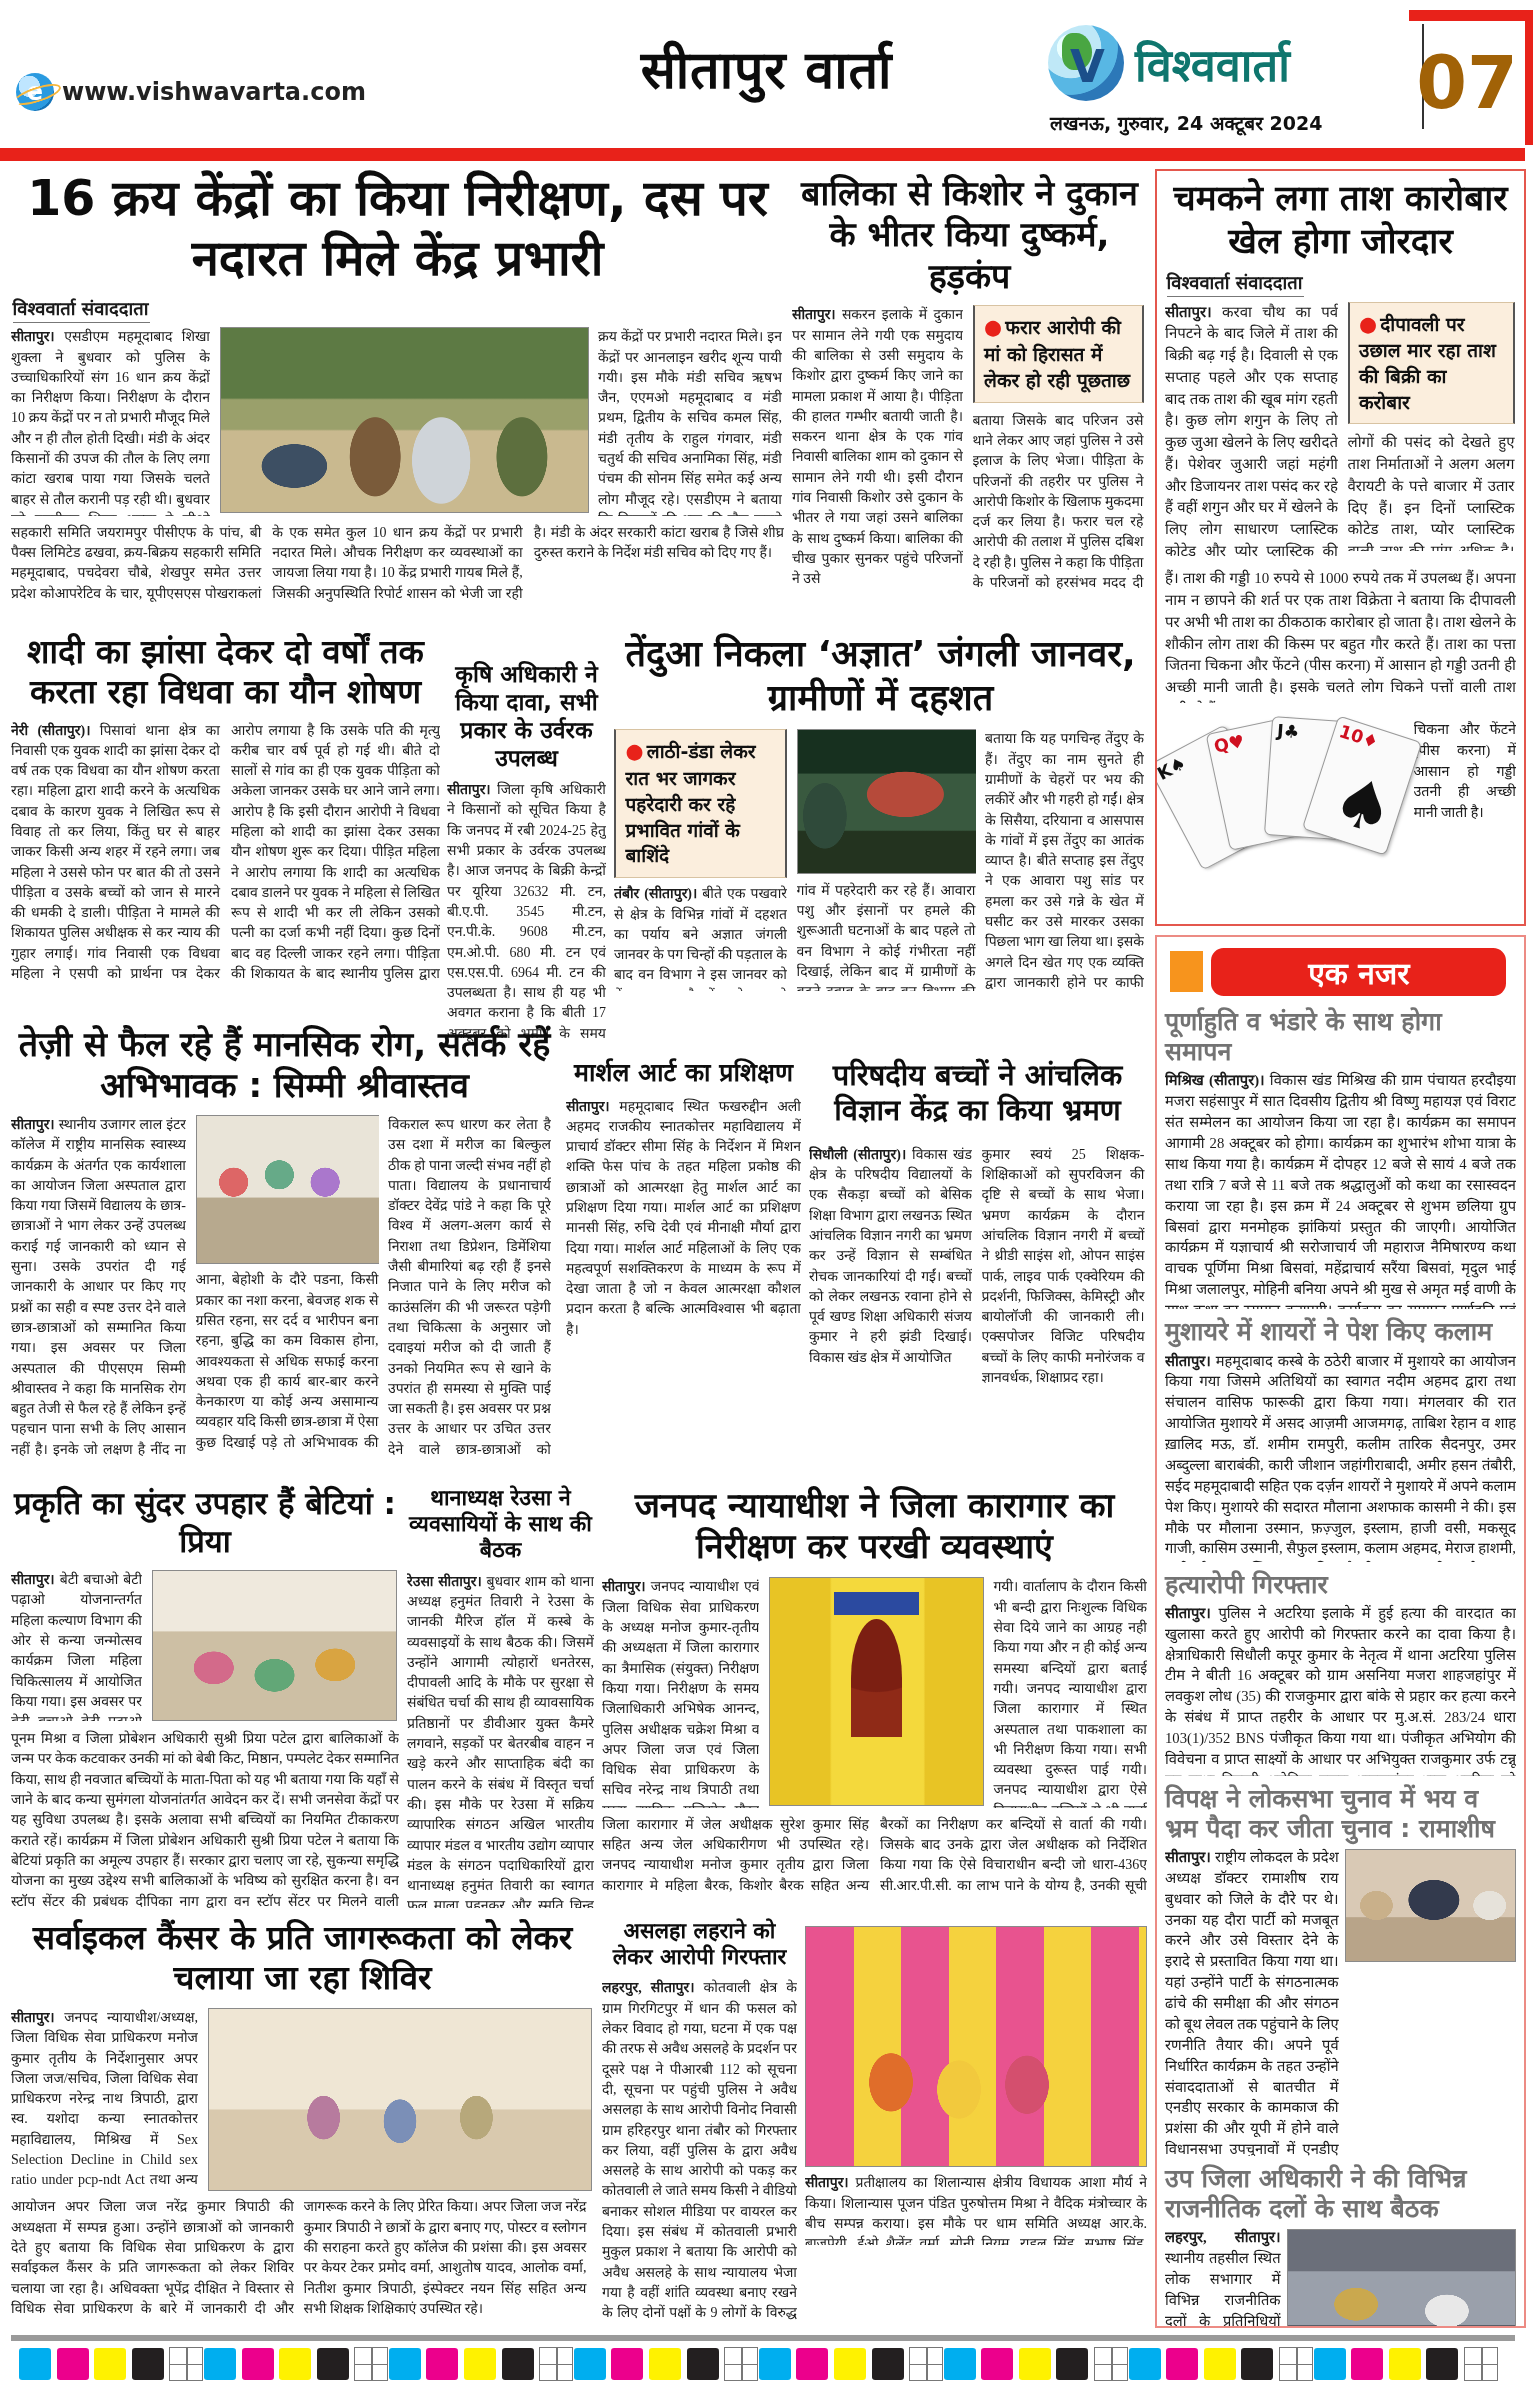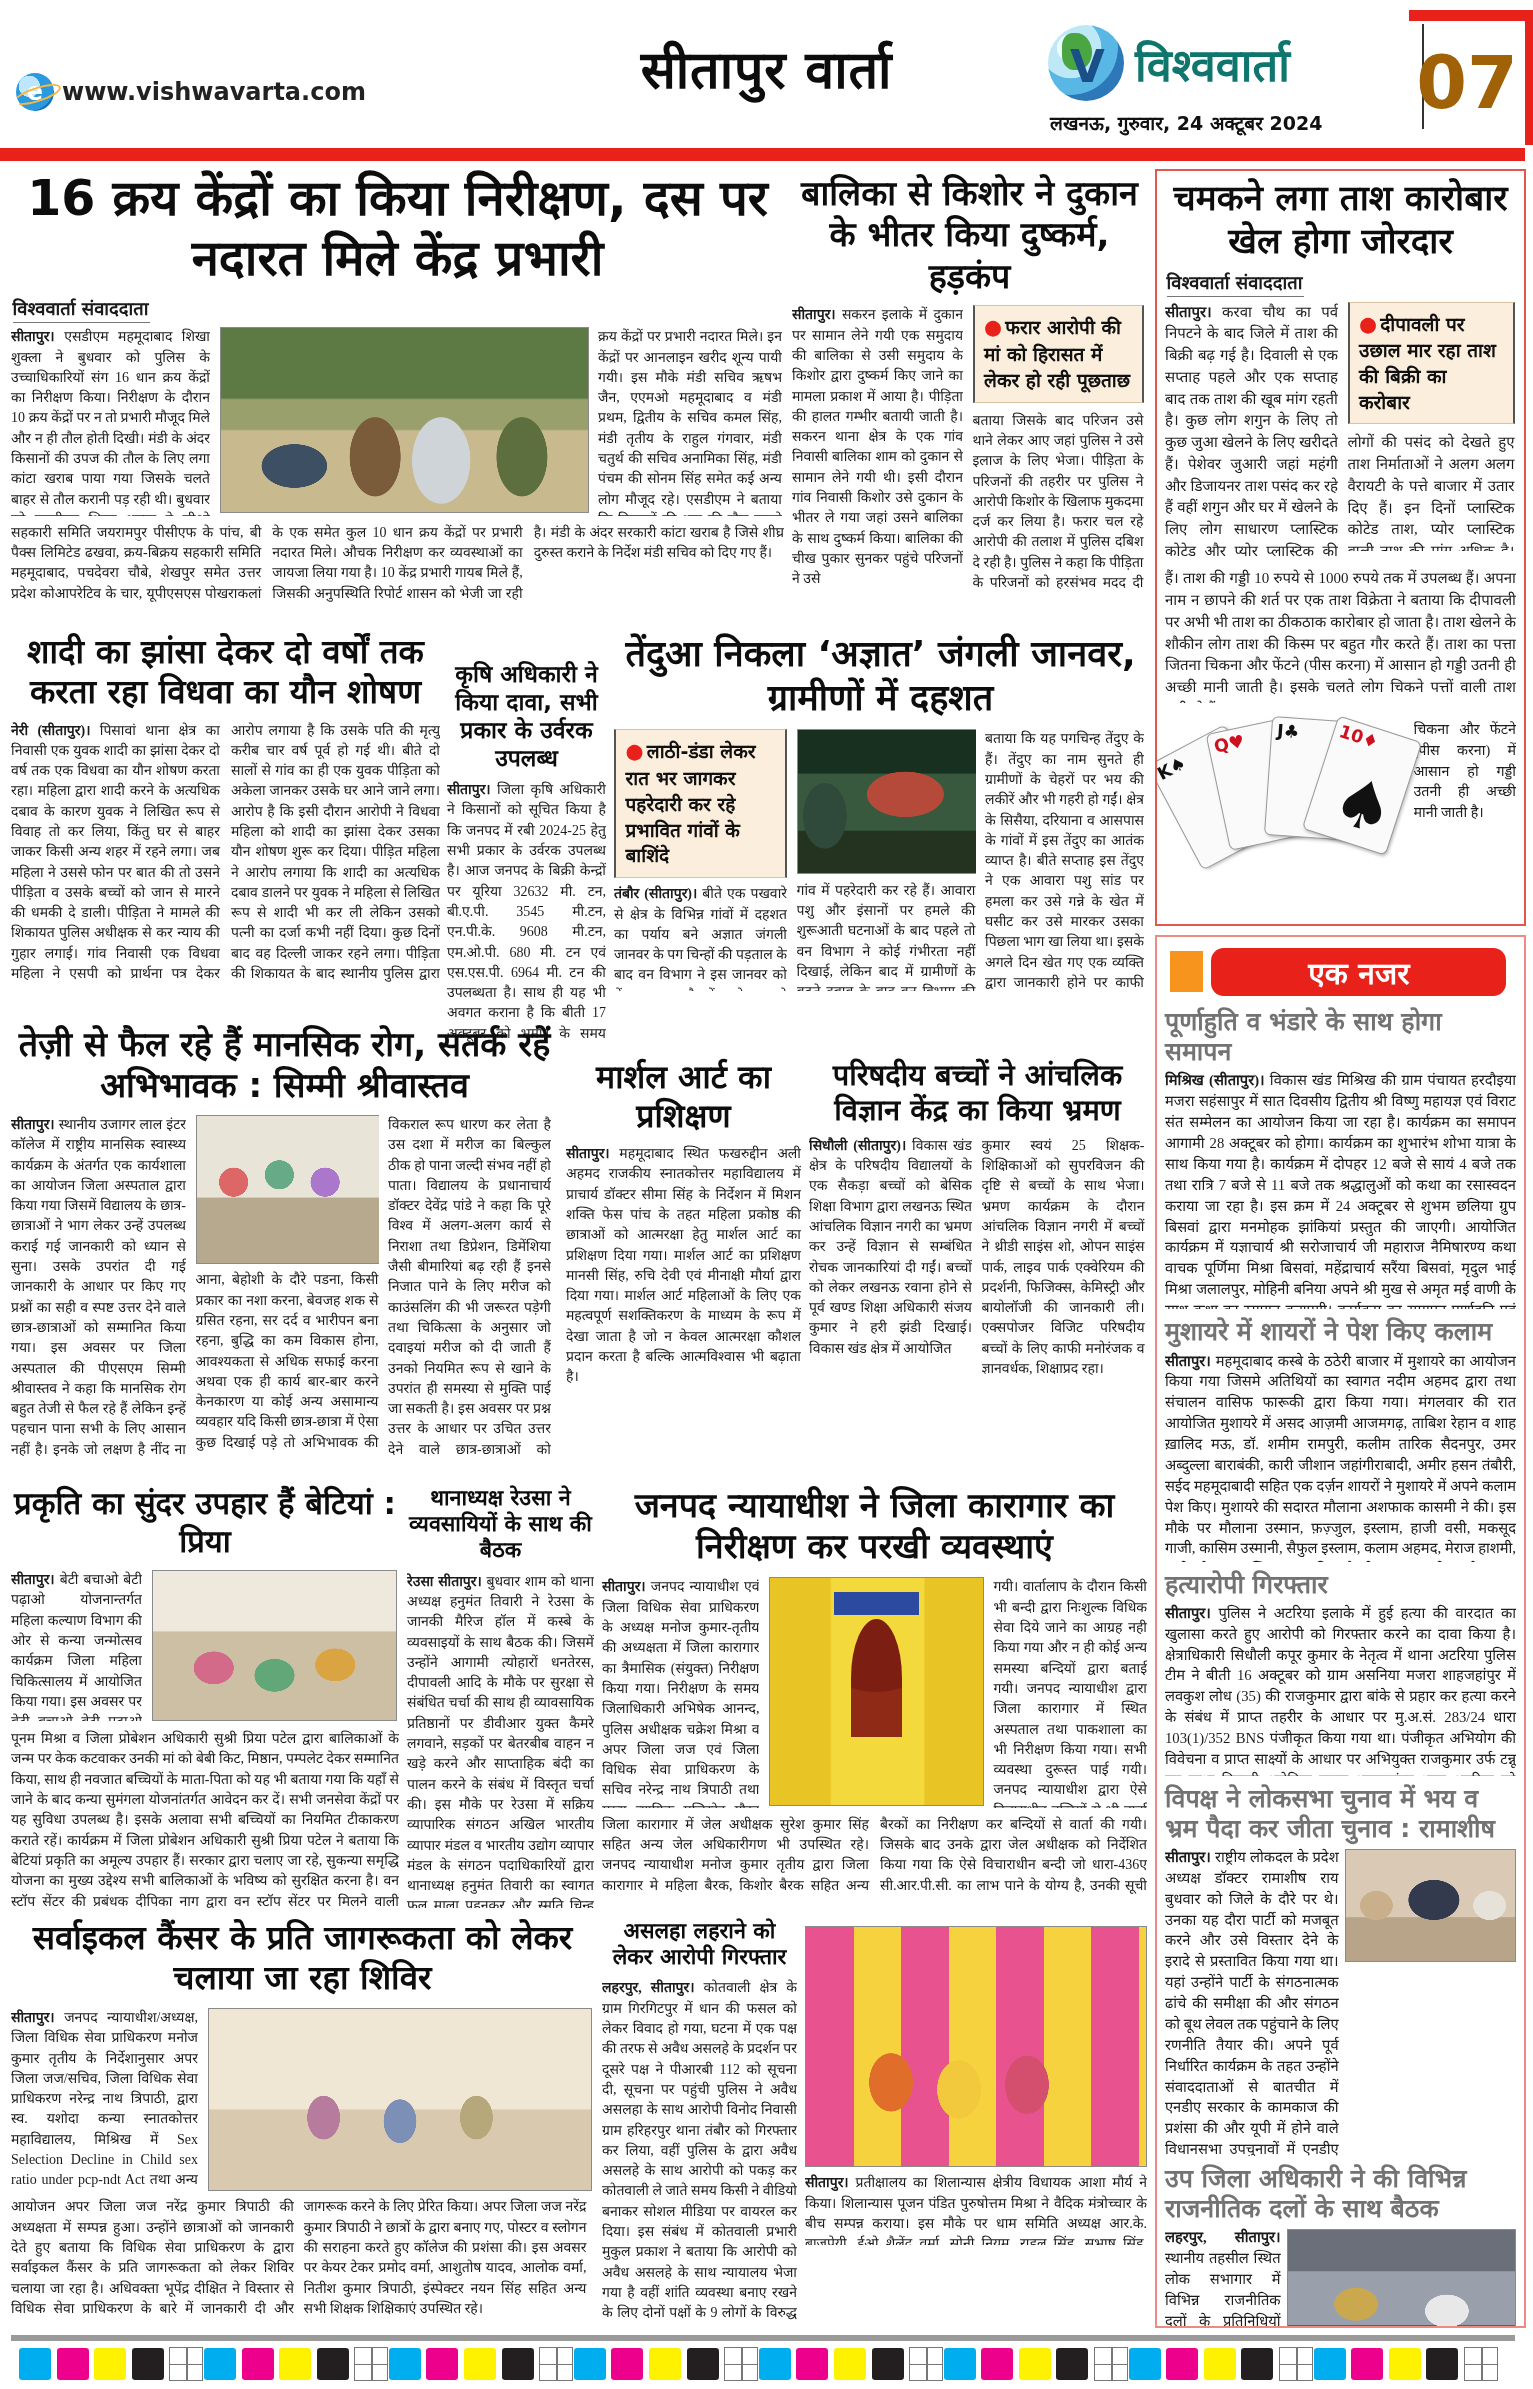--- a/index.html
+++ b/index.html
@@ -219,27 +219,27 @@
       <div class="col body" style="width:175px"><span class="dl">सीतापुर। </span><span>स्थानीय उजागर लाल इंटर कॉलेज में राष्ट्रीय मानसिक स्वास्थ्य कार्यक्रम के अंतर्गत एक कार्यशाला का आयोजन जिला अस्पताल द्वारा किया गया जिसमें विद्यालय के छात्र-छात्राओं ने भाग लेकर उन्हें उपलब्ध कराई गई जानकारी को ध्यान से सुना। उसके उपरांत दी गई जानकारी के आधार पर किए गए प्रश्नों का सही व स्पष्ट उत्तर देने वाले छात्र-छात्राओं को सम्मानित किया गया। इस अवसर पर जिला अस्पताल की पीएसएम सिम्मी श्रीवास्तव ने कहा कि मानसिक रोग बहुत तेजी से फैल रहे हैं लेकिन इन्हें पहचान पाना सभी के लिए आसान नहीं है। इनके जो लक्षण है नींद ना आना या देर से नींद आना, उदास या मासूम रहना चिंता, घबराहट, उलझन आदि रहना, किसी कार्य में मन ना लगना, आत्महत्या का विचार करना, गुस्सा बहुत अधिक</span></div>
       <div class="col" style="width:183px">
         <div class="photo ph-group" style="width:183px;height:147px"></div>
         <div class="body" style="margin-top:6.4px;height:183px">आना, बेहोशी के दौरे पडना, किसी प्रकार का नशा करना, बेवजह शक से ग्रसित रहना, सर दर्द व भारीपन बना रहना, बुद्धि का कम विकास होना, आवश्यकता से अधिक सफाई करना अथवा एक ही कार्य बार-बार करने केनकारण या कोई अन्य असामान्य व्यवहार यदि किसी छात्र-छात्रा में ऐसा कुछ दिखाई पड़े तो अभिभावक की जिम्मेदारी है कि उसे जाकर के मानसिक चिकित्सक को दिखाएं। उसी के माध्यम से इसका समाधान संभव है अन्यथा यह जब</div>
       </div>
       <div class="col body" style="width:163px">विकराल रूप धारण कर लेता है उस दशा में मरीज का बिल्कुल ठीक हो पाना जल्दी संभव नहीं हो पाता। विद्यालय के प्रधानाचार्य डॉक्टर देवेंद्र पांडे ने कहा कि पूरे विश्व में अलग-अलग कार्य से निराशा तथा डिप्रेशन, डिमेंशिया जैसी बीमारियां बढ़ रही हैं इनसे निजात पाने के लिए मरीज को काउंसलिंग की भी जरूरत पड़ेगी तथा चिकित्सा के अनुसार जो दवाइयां मरीज को दी जाती हैं उनको नियमित रूप से खाने के उपरांत ही समस्या से मुक्ति पाई जा सकती है। इस अवसर पर प्रश्न उत्तर के आधार पर उचित उत्तर देने वाले छात्र-छात्राओं को सम्मानित किया गया। मौके पर परीक्षा प्रभारी अमित त्रिपाठी, प्रवक्ता संदीप शुक्ला, डॉक्टर कामना शुक्ला, विश्वनाथ यादव, जगदीश यादव सहित शिक्षक व छात्र-छात्राएं मौजूद थे।</div>
     </div>
   </section>
 
   <section class="art" style="left:566px;top:1058px;width:235px;height:413px">
-    <h1 class="hl" style="font-size:32px">मार्शल आर्ट का प्रशिक्षण</h1>
+    <h1 class="hl" style="font-size:25px">मार्शल आर्ट का प्रशिक्षण</h1>
     <div class="body" style="margin-top:8px;height:350px"><span class="dl">सीतापुर। </span><span>महमूदाबाद स्थित फखरुद्दीन अली अहमद राजकीय स्नातकोत्तर महाविद्यालय में प्राचार्य डॉक्टर सीमा सिंह के निर्देशन में मिशन शक्ति फेस पांच के तहत महिला प्रकोष्ठ की छात्राओं को आत्मरक्षा हेतु मार्शल आर्ट का प्रशिक्षण दिया गया। मार्शल आर्ट का प्रशिक्षण मानसी सिंह, रुचि देवी एवं मीनाक्षी मौर्या द्वारा दिया गया। मार्शल आर्ट महिलाओं के लिए एक महत्वपूर्ण सशक्तिकरण के माध्यम के रूप में देखा जाता है जो न केवल आत्मरक्षा कौशल प्रदान करता है बल्कि आत्मविश्वास भी बढ़ाता है।</span></div>
   </section>
 
   <section class="art" style="left:809px;top:1058px;width:337px;height:413px">
     <h1 class="hl" style="font-size:29px">परिषदीय बच्चों ने आंचलिक विज्ञान केंद्र का किया भ्रमण</h1>
-    <div class="row" style="margin-top:7px;height:310px">
+    <div class="row" style="margin-top:16px;height:310px">
       <div class="col body" style="width:163px"><span class="dl">सिधौली (सीतापुर)। </span><span>विकास खंड क्षेत्र के परिषदीय विद्यालयों के एक सैकड़ा बच्चों को बेसिक शिक्षा विभाग द्वारा लखनऊ स्थित आंचलिक विज्ञान नगरी का भ्रमण कर उन्हें विज्ञान से सम्बंधित रोचक जानकारियां दी गईं। बच्चों को लेकर लखनऊ रवाना होने से पूर्व खण्ड शिक्षा अधिकारी संजय कुमार ने हरी झंडी दिखाई। विकास खंड क्षेत्र में आयोजित</span></div>
       <div class="col body" style="width:163px">कुमार स्वयं 25 शिक्षक-शिक्षिकाओं को सुपरविजन की दृष्टि से बच्चों के साथ भेजा। भ्रमण कार्यक्रम के दौरान आंचलिक विज्ञान नगरी में बच्चों ने थ्रीडी साइंस शो, ओपन साइंस पार्क, लाइव पार्क एक्वेरियम की प्रदर्शनी, फिजिक्स, केमिस्ट्री और बायोलॉजी की जानकारी ली। एक्सपोजर विजिट परिषदीय बच्चों के लिए काफी मनोरंजक व ज्ञानवर्धक, शिक्षाप्रद रहा।</div>
     </div>
   </section>
 
   <section class="rail-box" style="top:935px;height:1393px;border-color:#ec8b84">
     <div class="banner">
       <span class="tab"></span>
       <span class="pill">एक नजर</span>
     </div>

